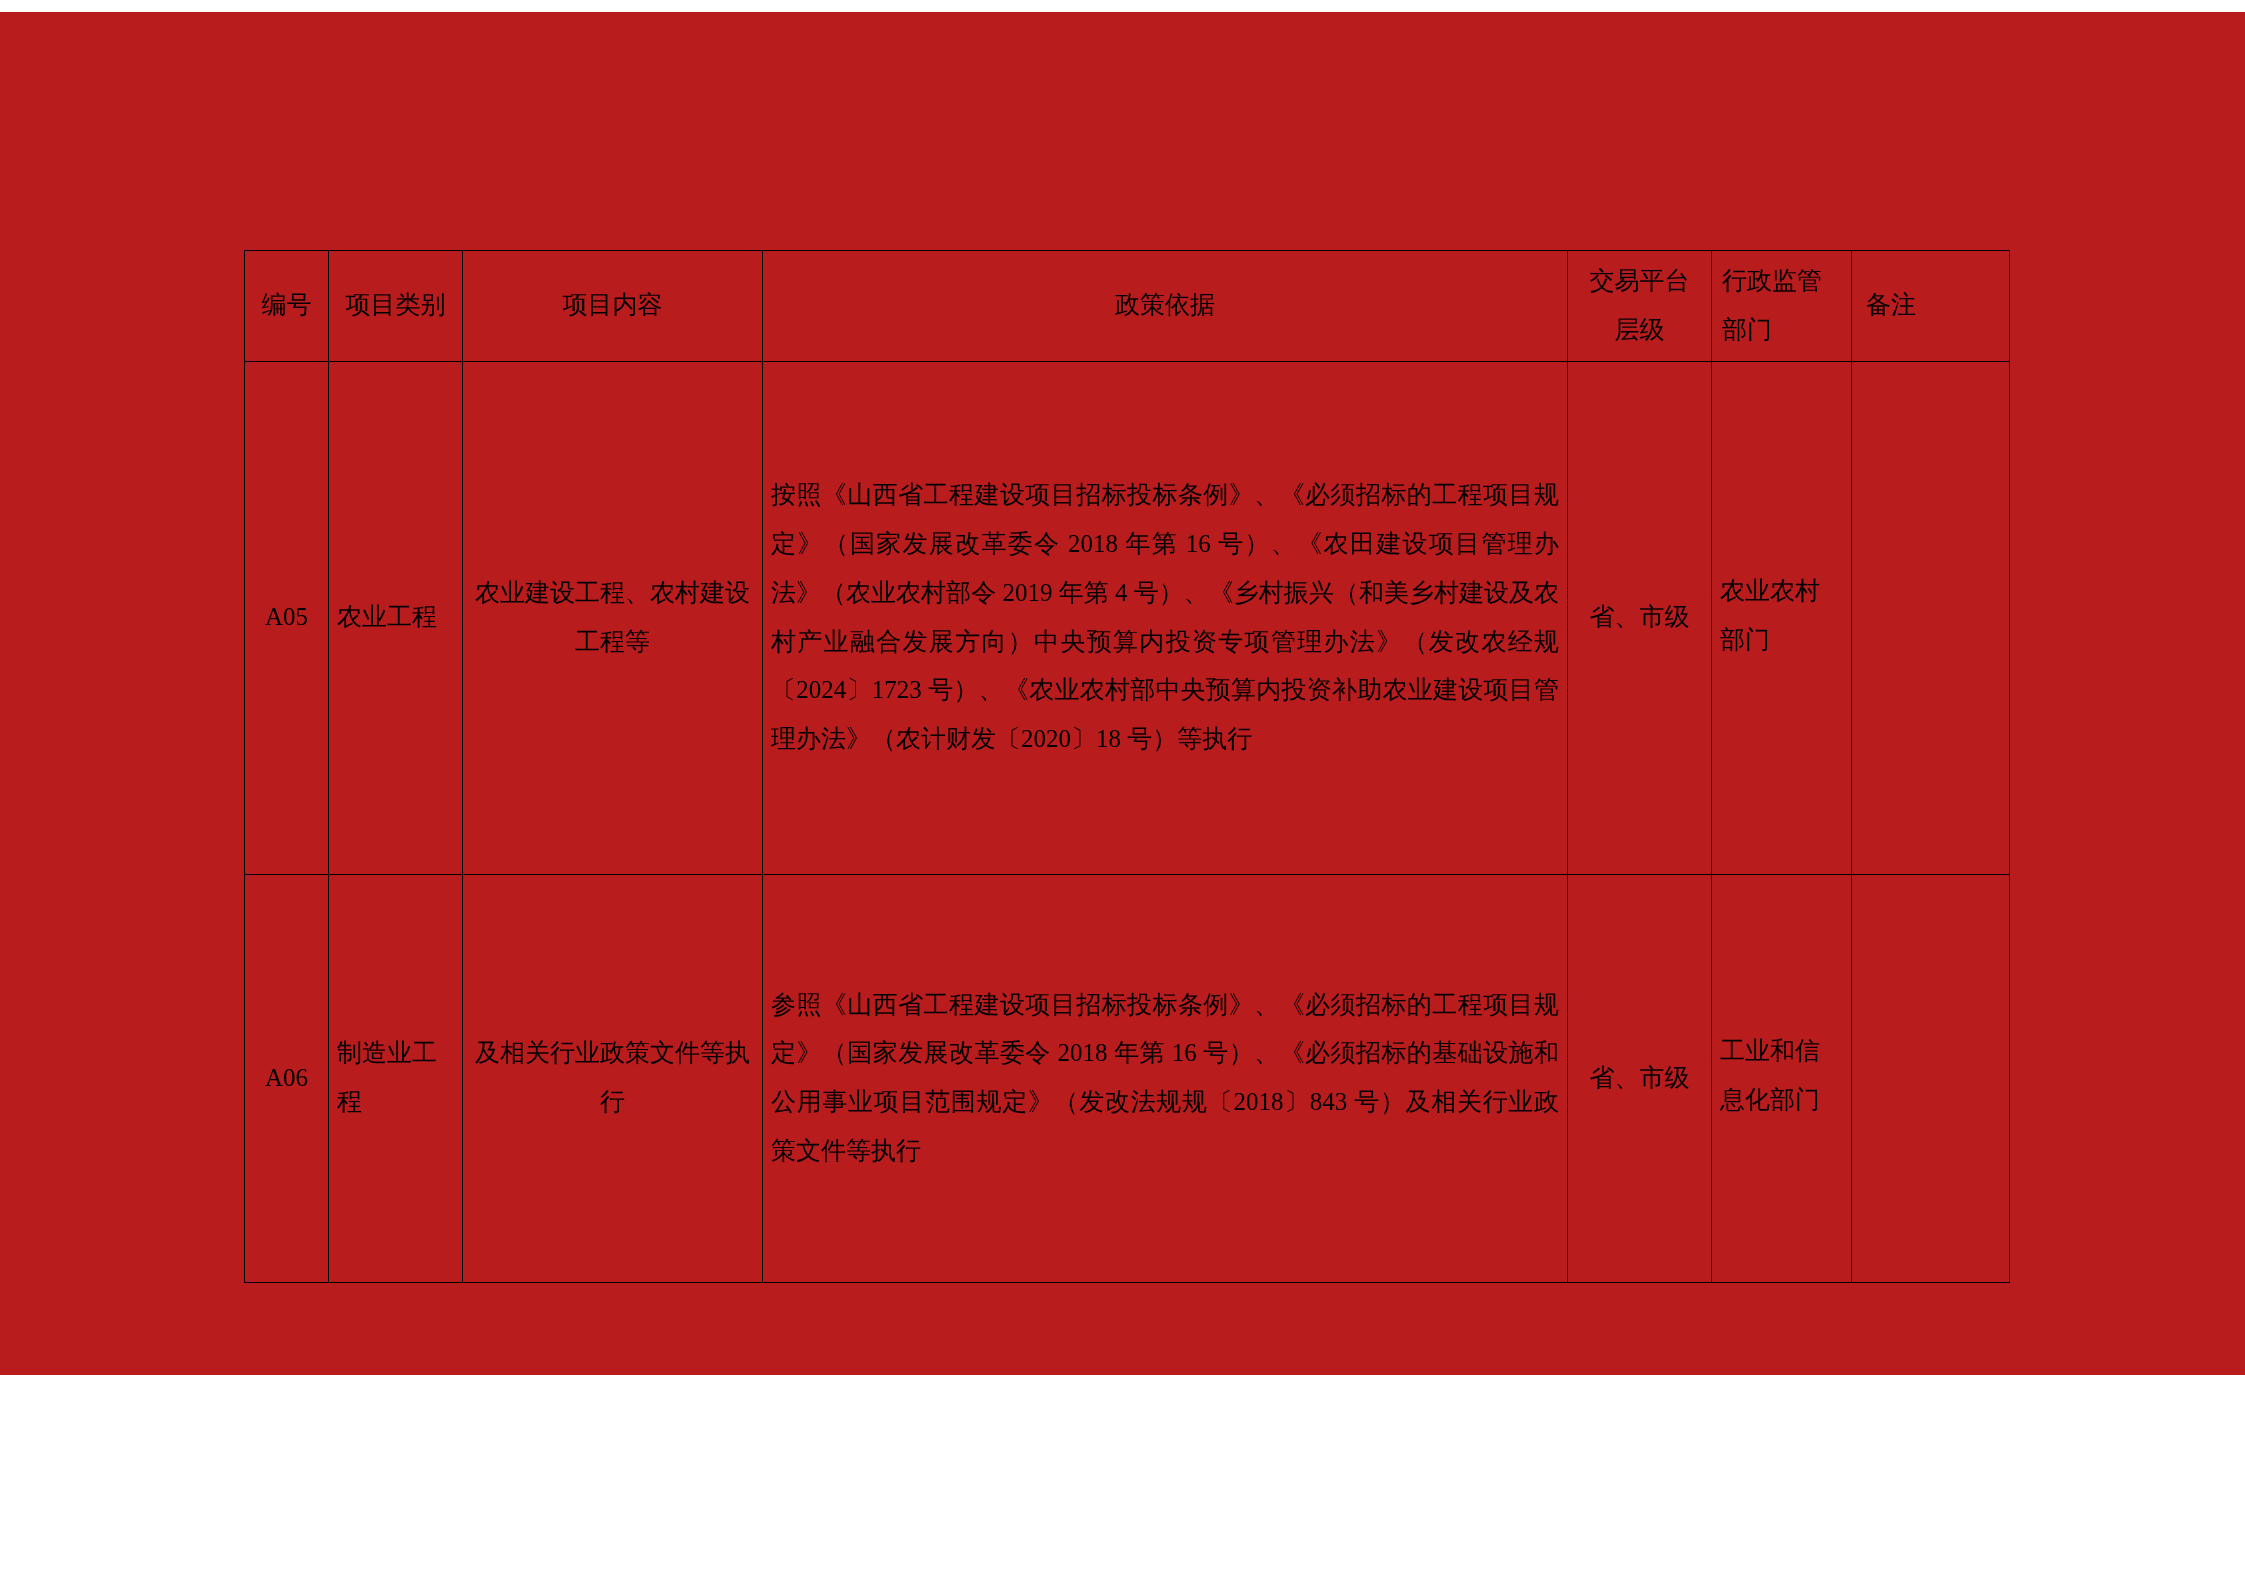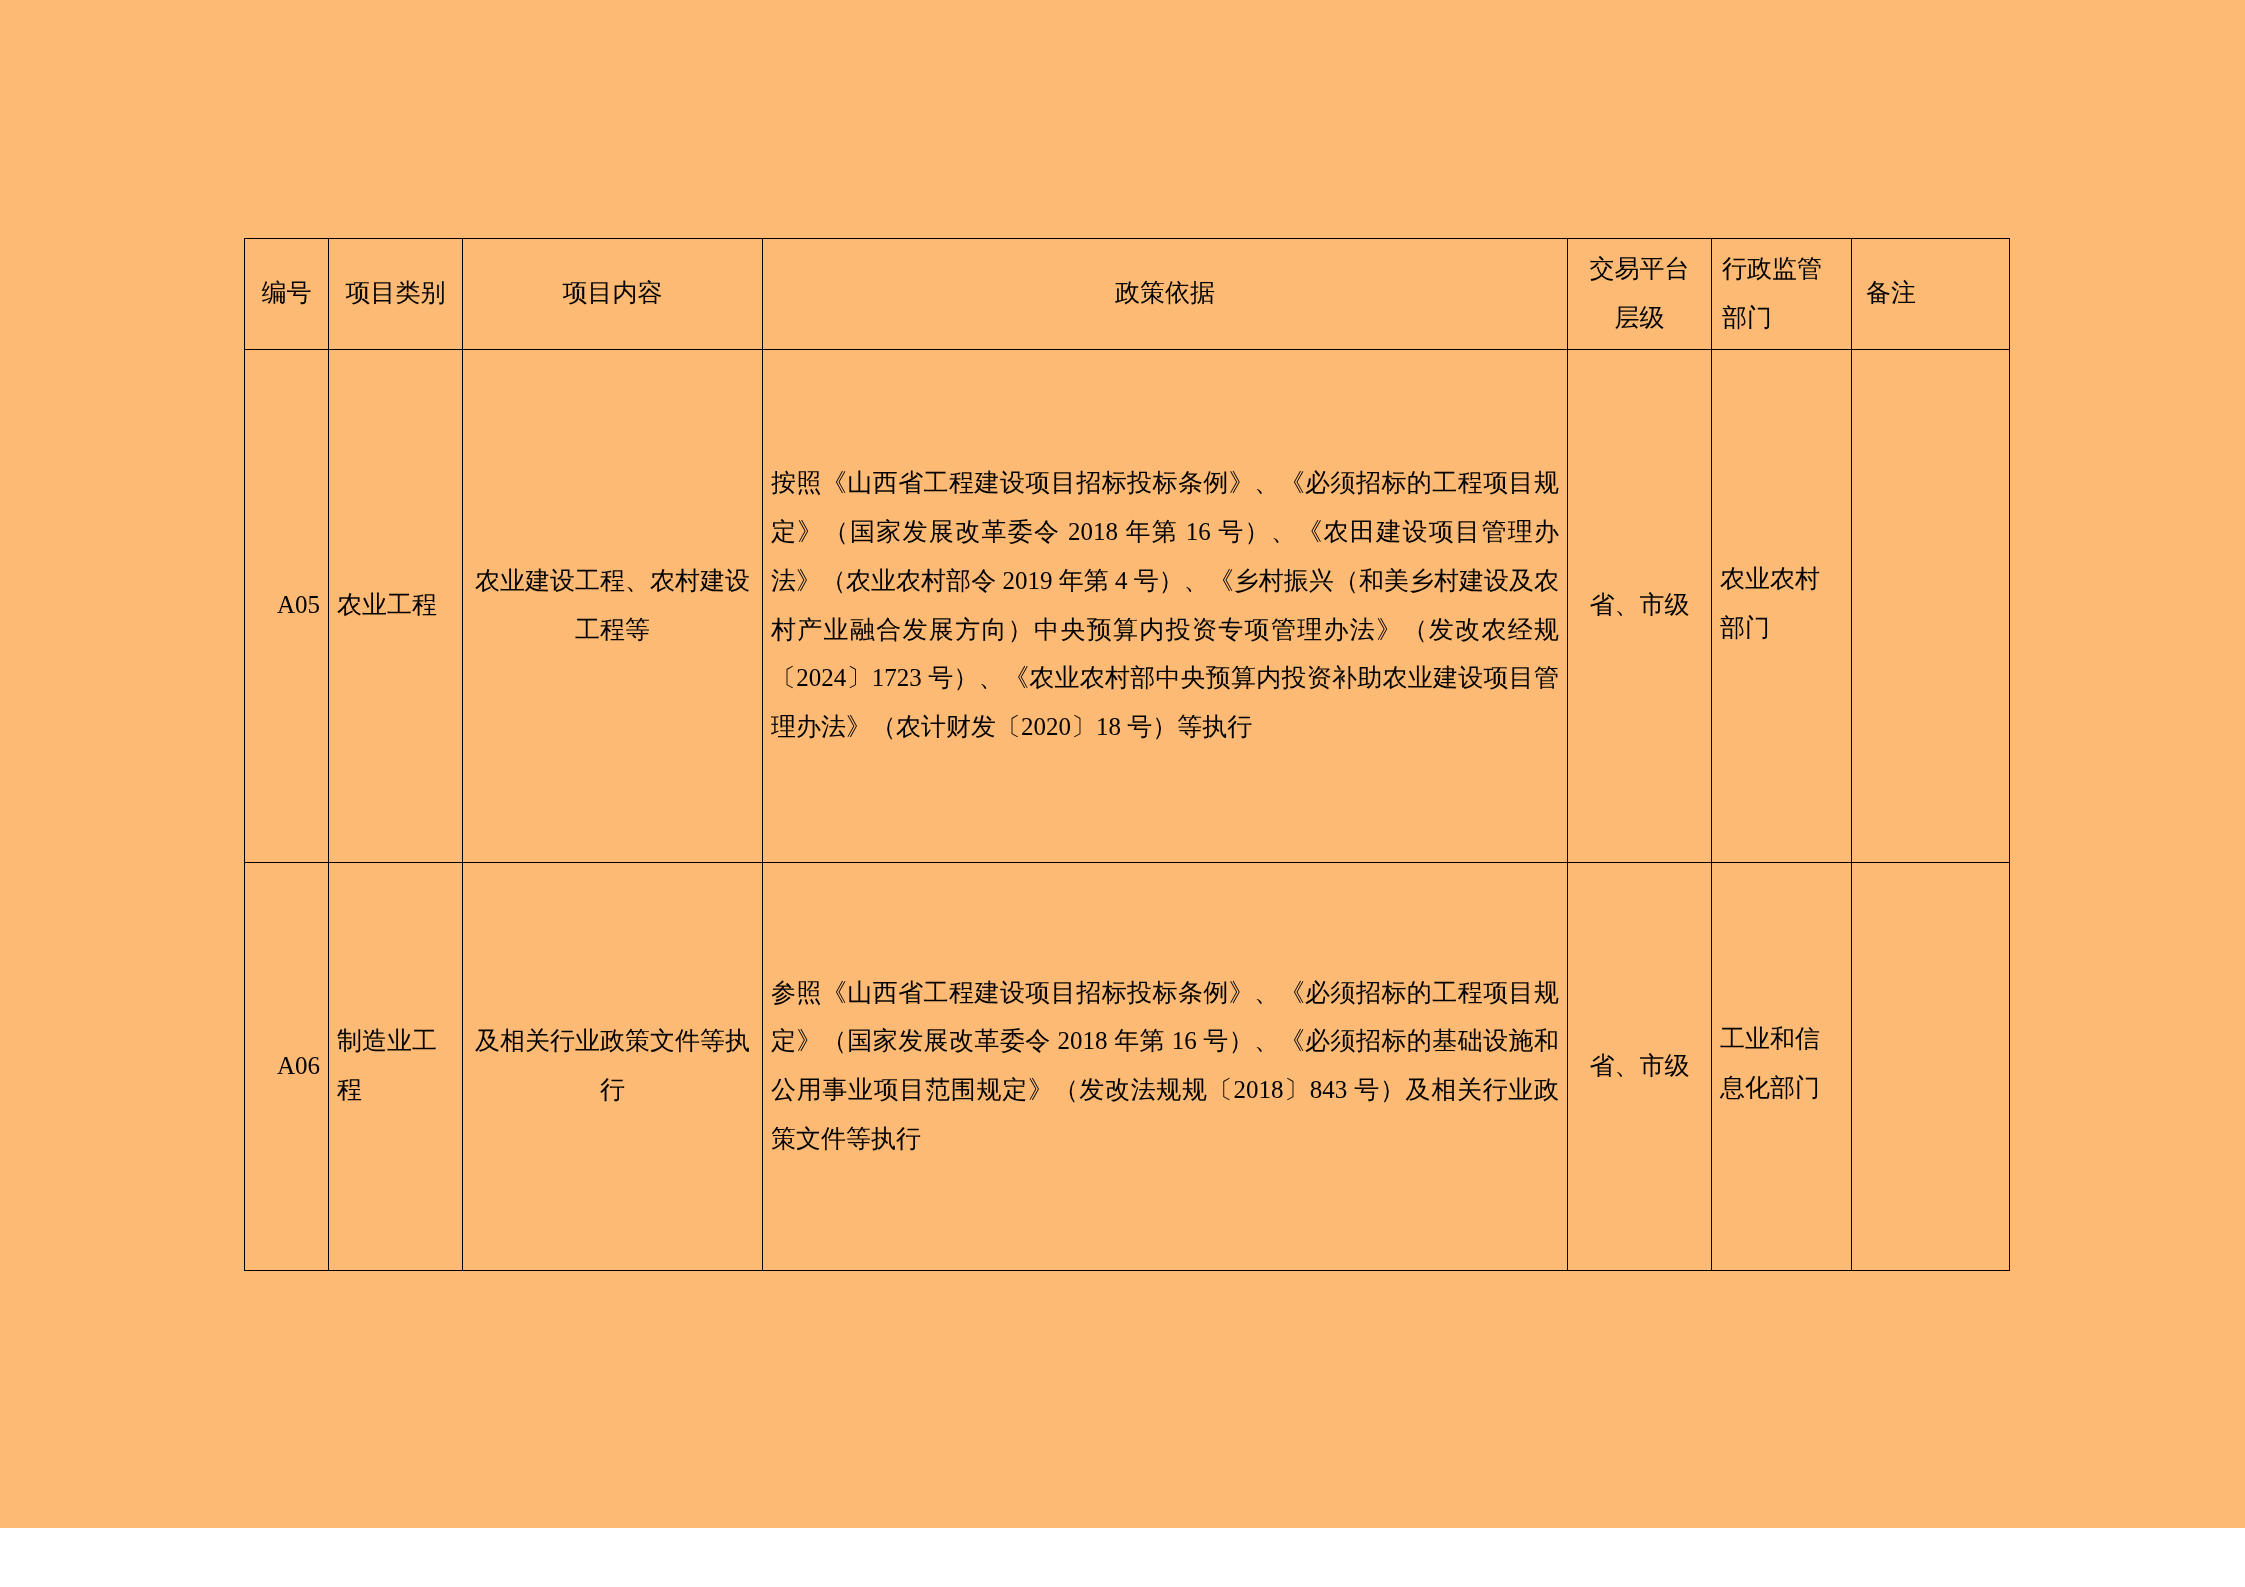--- a/index.html
+++ b/index.html
@@ -11,24 +11,24 @@
     width: 2245px;
     height: 1587px;
     font-family: "Liberation Serif", "DejaVu Serif", serif;
     color: #000000;
     position: relative;
     overflow: hidden;
   }
   .page {
     position: absolute;
     left: 0;
-    top: 0;
+    top: 12px;
     width: 2245px;
-    height: 1528px;
-    background: #fdba74;
+    height: 1363px;
+    background: #b91c1c;
   }
   .table-wrap {
     position: absolute;
     left: 244px;
     top: 238px;
     width: 1765px;
   }
   table.doc-table {
     border-collapse: collapse;
     width: 1765px;
@@ -65,21 +65,21 @@
     text-align: left;
     padding-left: 10px;
   }
   thead td.hdr-remark {
     text-align: left;
     padding-left: 14px;
     margin-top: 36px;
   }
 
   td.cell-no {
-    text-align: right;
+    text-align: center;
     font-size: 26px;
     margin-top: 32px;
   }
   td.cell-cat {
     text-align: left;
     font-size: 25px;
     line-height: 1.95;
     padding-left: 6px;
     padding-right: 2px;
   }

